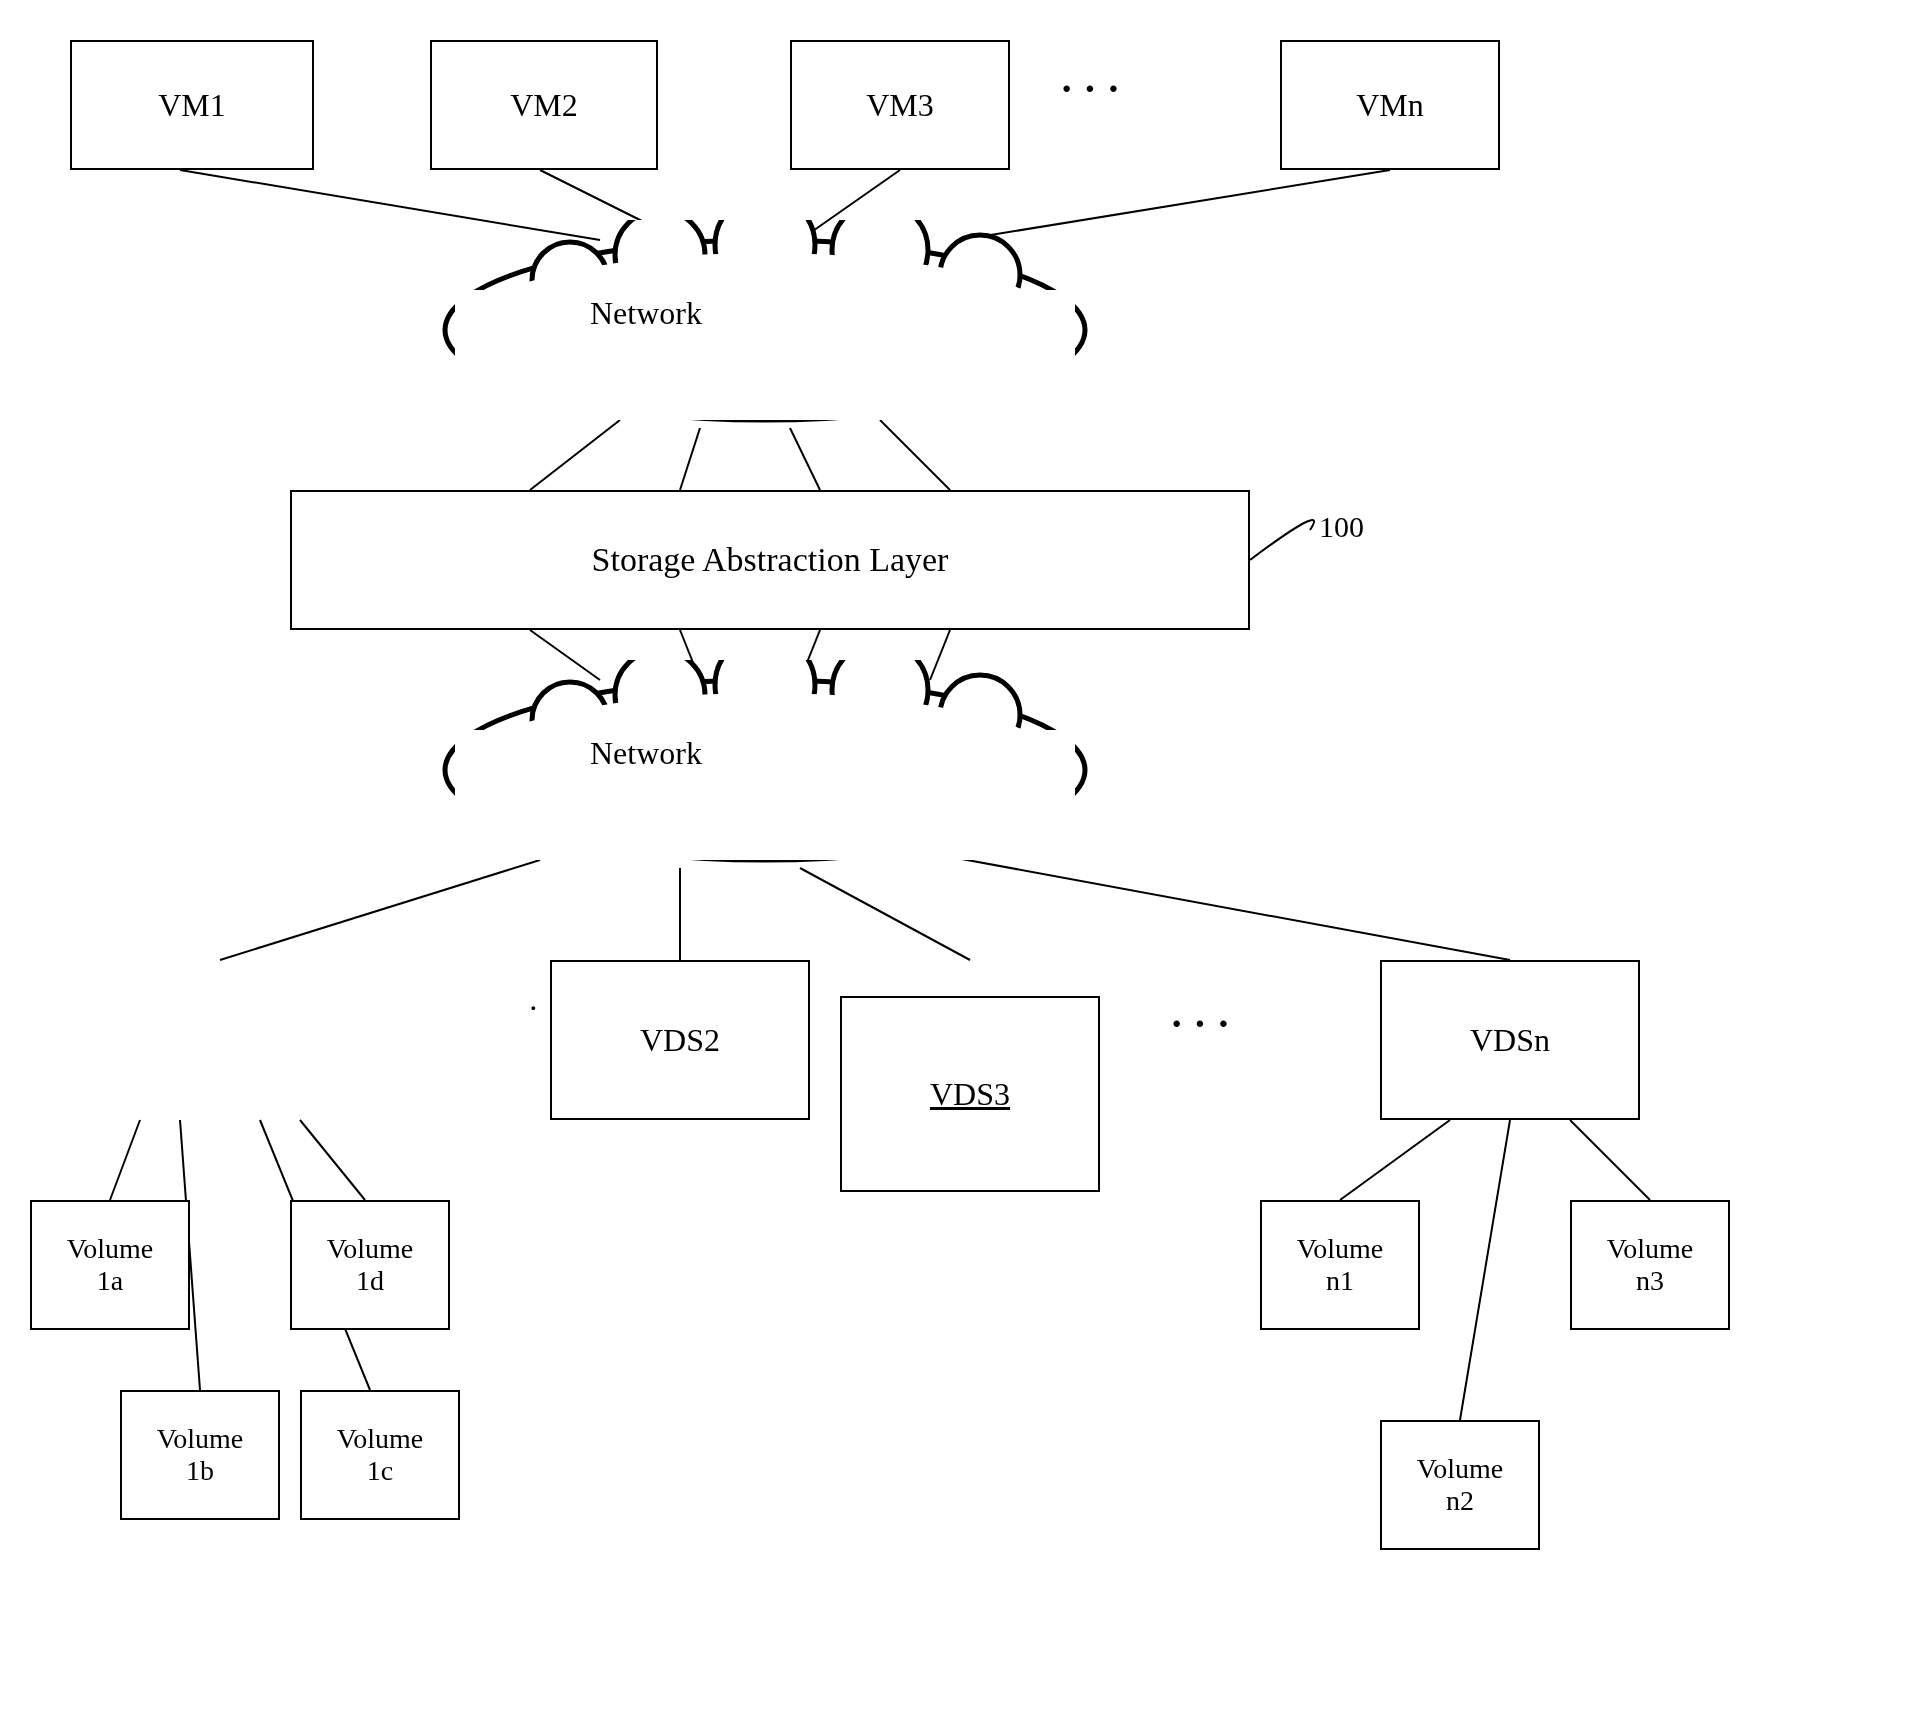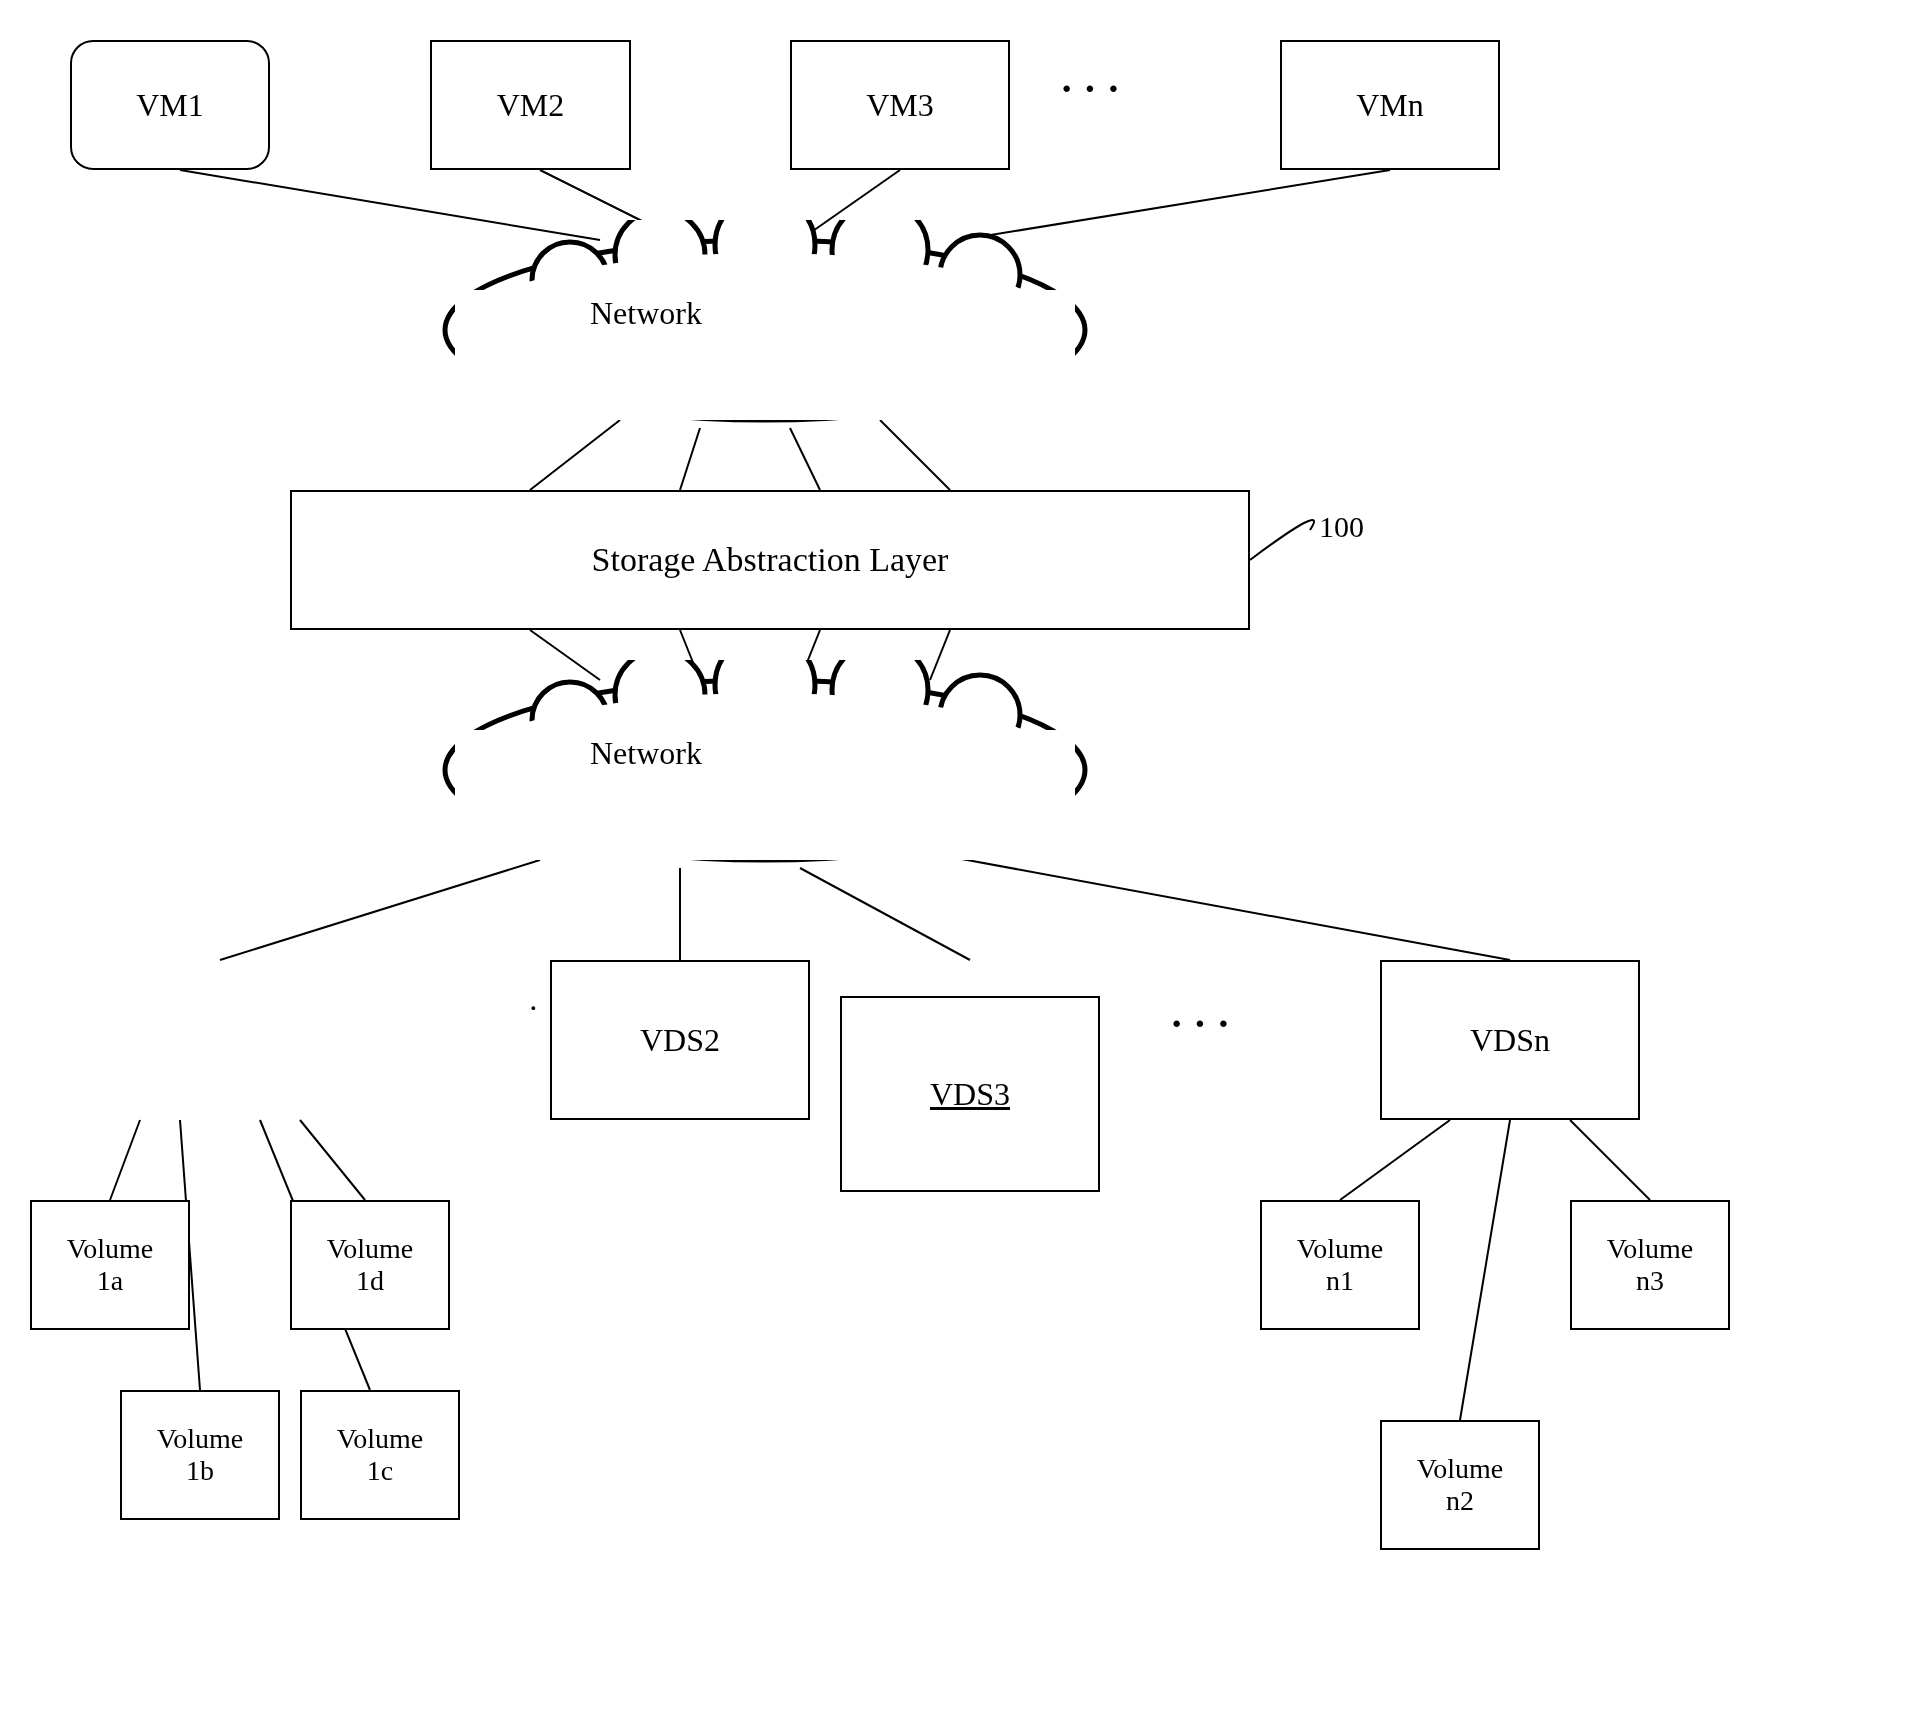--- a/index.html
+++ b/index.html
@@ -127,25 +127,25 @@
     <circle cx="490" cy="30" r="48" fill="white" stroke="#000" stroke-width="5"></circle>
     <circle cx="590" cy="55" r="40" fill="white" stroke="#000" stroke-width="5"></circle>
     <ellipse cx="375" cy="115" rx="310" ry="82" fill="white" stroke="none"></ellipse>
     <rect x="65" y="70" width="620" height="130" fill="white" stroke="none"></rect>
   </svg>
 
   <div class="cloud-label" style="left:590px;top:735px;width:340px;">
     <span>Network</span>
   </div>
 
-  <div class="box" style="left:70px;top:40px;width:200px;height:130px;border-radius:23px;">
+  <div class="box" style="left:70px;top:40px;width:244px;height:130px;">
     <span>VM1</span>
   </div>
 
-  <div class="box" style="left:430px;top:40px;width:201px;height:130px;">
+  <div class="box" style="left:430px;top:40px;width:228px;height:130px;">
     <span>VM2</span>
   </div>
 
   <div class="box" style="left:790px;top:40px;width:220px;height:130px;">
     <span>VM3</span>
   </div>
 
   <div class="box" style="left:1280px;top:40px;width:220px;height:130px;">
     <span>VMn</span>
   </div>

